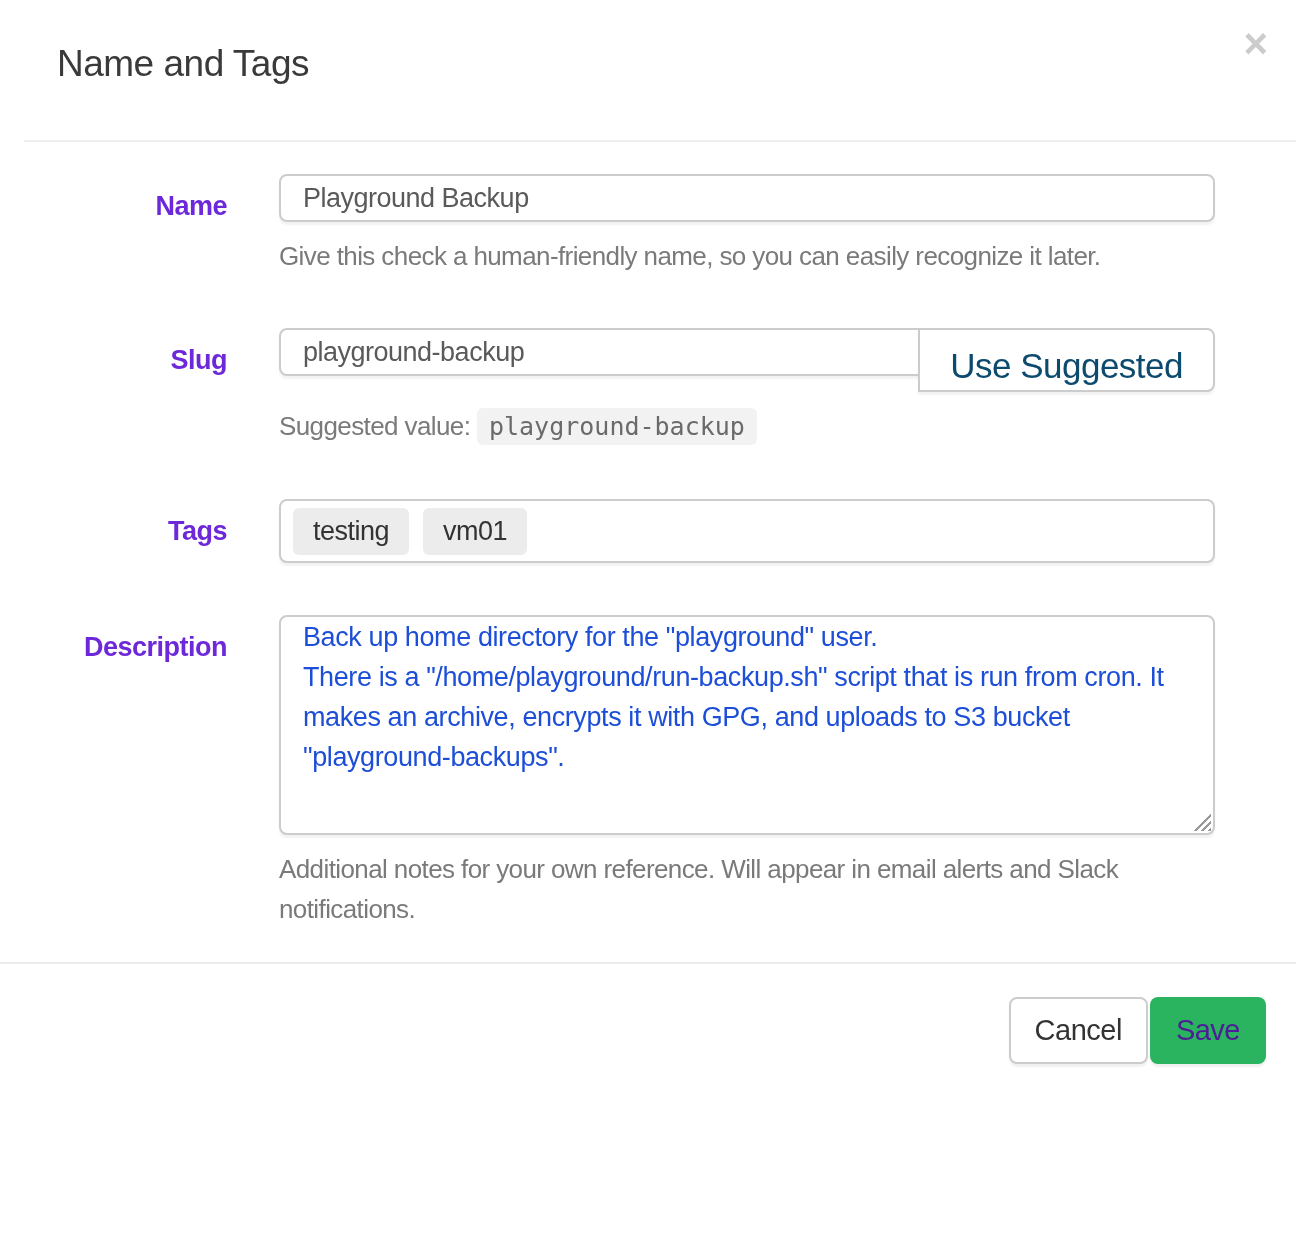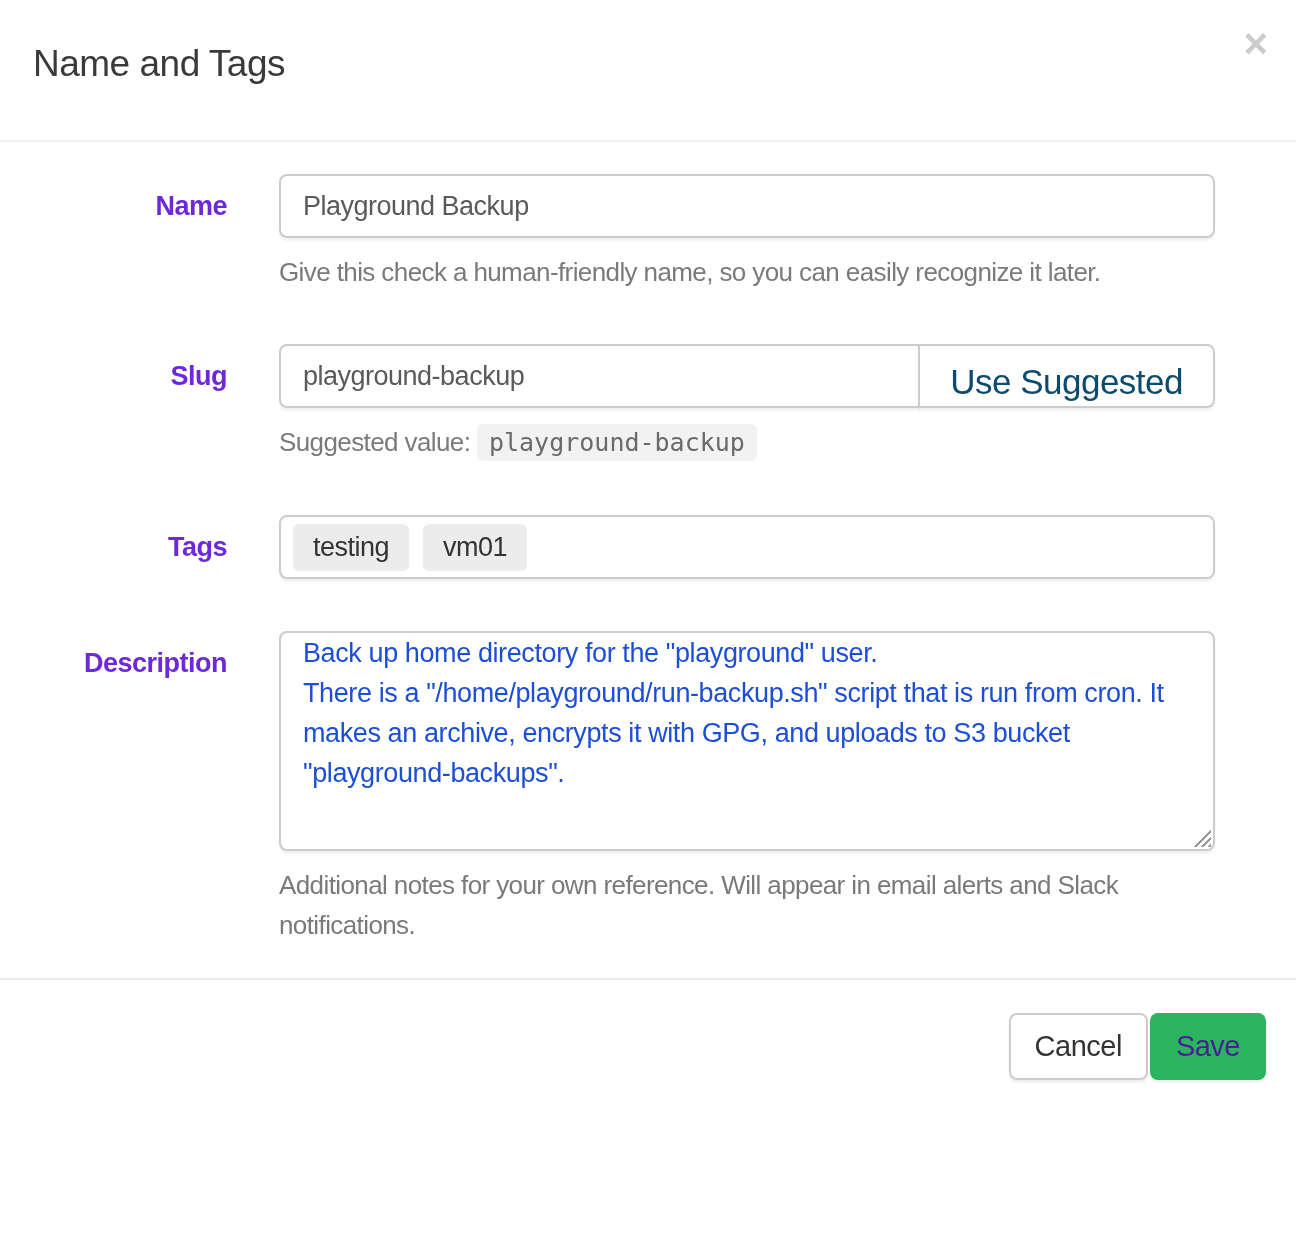--- a/index.html
+++ b/index.html
@@ -12,20 +12,21 @@
     color: #333;
     letter-spacing: -0.5px;
     overflow: hidden;
   }
 
   
   .modal-header {
     position: relative;
     padding: 44px 40px 56px 33px;
     border-bottom: 2px solid #eeeeee;
+    margin-left: 24px;
   }
   .modal-title {
     font-size: 37px;
     font-weight: 400;
     color: #3a3a3a;
     line-height: 40px;
     margin: 0;
   }
   .close-btn {
     position: absolute;
@@ -63,21 +64,21 @@
   .text-input, .tags-input, .desc-textarea, .group-btn {
     font-family: "Liberation Sans", sans-serif;
     letter-spacing: -0.5px;
     border: 2px solid #cccccc;
     border-radius: 8px;
     background: #fff;
     box-shadow: 0 3px 2px rgba(0,0,0,0.05);
   }
   .text-input {
     width: 100%;
-    height: 64px;
+    height: 48px;
     padding: 20px 22px;
     font-size: 27px;
     color: #5a5a5a;
     outline: none;
   }
 
   .help-block {
     margin-top: 14px;
     font-size: 26px;
     line-height: 40px;

